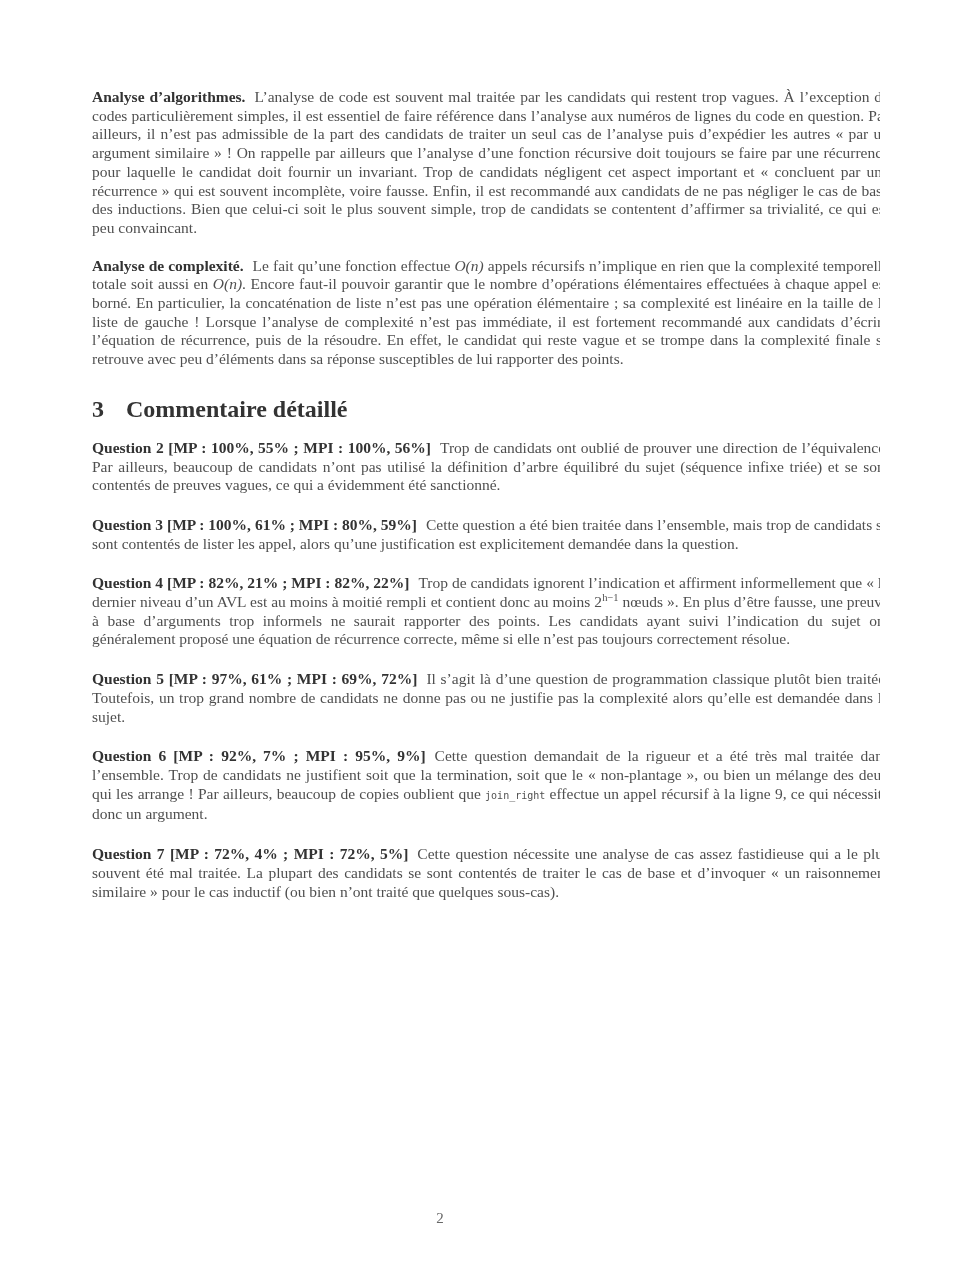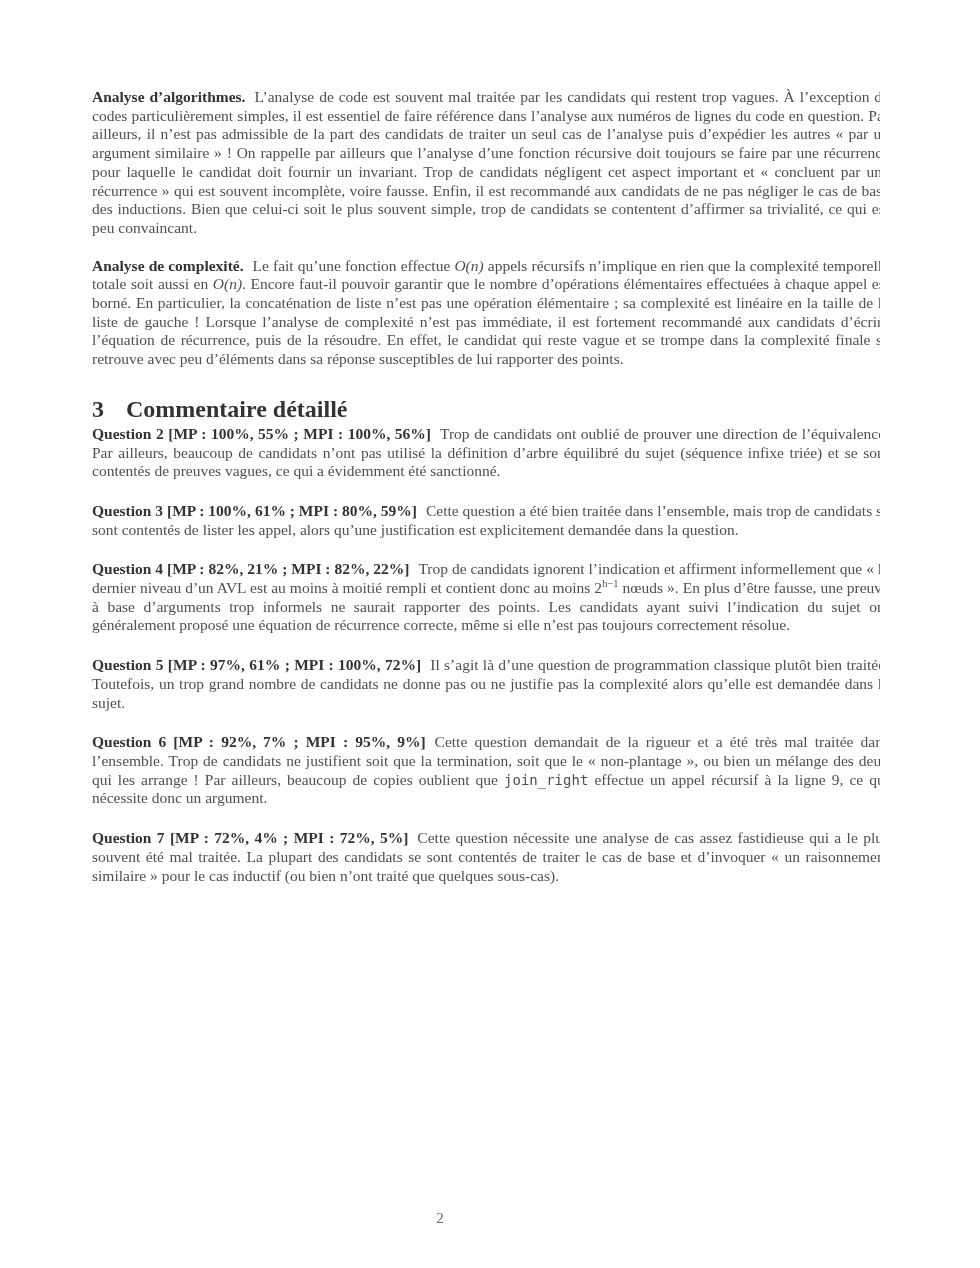--- a/index.html
+++ b/index.html
@@ -25,21 +25,21 @@
   .para {
     margin: 0 0 19px 0;
     font-size: 15.5px;
     line-height: 18.7px;
     text-align: justify;
     color: #4f4f4f;
   }
   .qpara { margin-bottom: 21px; }
   .indent { text-indent: 20px; }
   .section-heading {
-    margin: 26px 0 2px 0;
+    margin: 26px 0 16px 0;
     font-size: 24px;
     line-height: 28px;
     font-weight: bold;
     color: #333333;
     font-family: "Liberation Serif", "DejaVu Serif", serif;
   }
   .sec-num { margin-right: 22px; }
   
   .seg-normal { }
   .seg-lead {
@@ -51,21 +51,21 @@
     font-style: italic;
     margin-top: 28px;
   }
   .seg-sup {
     font-size: 68%;
     vertical-align: super;
     line-height: 0;
   }
   .seg-mono {
     font-family: "DejaVu Sans Mono", "Liberation Mono", monospace;
-    font-size: 14px;
+    font-size: 10px;
   }
   .page-number {
     position: absolute;
     top: 1210px;
     left: 0;
     width: 100%;
     text-align: center;
     font-size: 15px;
     color: #666666;
   }
@@ -96,21 +96,21 @@
     </h2>
 
 
 
     <p class="para qpara"><span class="seg-lead">Question 2 [MP : 100%, 55% ; MPI : 100%, 56%]</span><span class="seg-normal">Trop de candidats ont oublié de prouver une direction de l’équivalence. Par ailleurs, beaucoup de candidats n’ont pas utilisé la définition d’arbre équilibré du sujet (séquence infixe triée) et se sont contentés de preuves vagues, ce qui a évidemment été sanctionné.</span></p>
 
     <p class="para qpara"><span class="seg-lead">Question 3 [MP : 100%, 61% ; MPI : 80%, 59%]</span><span class="seg-normal">Cette question a été bien traitée dans l’ensemble, mais trop de candidats se sont contentés de lister les appel, alors qu’une justification est explicitement demandée dans la question.</span></p>
 
     <p class="para qpara"><span class="seg-lead">Question 4 [MP : 82%, 21% ; MPI : 82%, 22%]</span><span class="seg-normal">Trop de candidats ignorent l’indication et affirment informellement que « le dernier niveau d’un AVL est au moins à moitié rempli et contient donc au moins 2</span><span class="seg-sup">h−1</span><span class="seg-normal"> nœuds ». En plus d’être fausse, une preuve à base d’arguments trop informels ne saurait rapporter des points. Les candidats ayant suivi l’indication du sujet ont généralement proposé une équation de récurrence correcte, même si elle n’est pas toujours correctement résolue.</span></p>
 
-    <p class="para qpara"><span class="seg-lead">Question 5 [MP : 97%, 61% ; MPI : 100%, 72%]</span><span class="seg-normal">Il s’agit là d’une question de programmation classique plutôt bien traitée. Toutefois, un trop grand nombre de candidats ne donne pas ou ne justifie pas la complexité alors qu’elle est demandée dans le sujet.</span></p>
+    <p class="para qpara"><span class="seg-lead">Question 5 [MP : 97%, 61% ; MPI : 69%, 72%]</span><span class="seg-normal">Il s’agit là d’une question de programmation classique plutôt bien traitée. Toutefois, un trop grand nombre de candidats ne donne pas ou ne justifie pas la complexité alors qu’elle est demandée dans le sujet.</span></p>
 
     <p class="para qpara"><span class="seg-lead">Question 6 [MP : 92%, 7% ; MPI : 95%, 9%]</span><span class="seg-normal">Cette question demandait de la rigueur et a été très mal traitée dans l’ensemble. Trop de candidats ne justifient soit que la termination, soit que le « non-plantage », ou bien un mélange des deux qui les arrange ! Par ailleurs, beaucoup de copies oublient que </span><span class="seg-mono">join_right</span><span class="seg-normal"> effectue un appel récursif à la ligne 9, ce qui nécessite donc un argument.</span></p>
 
     <p class="para qpara"><span class="seg-lead">Question 7 [MP : 72%, 4% ; MPI : 72%, 5%]</span><span class="seg-normal">Cette question nécessite une analyse de cas assez fastidieuse qui a le plus souvent été mal traitée. La plupart des candidats se sont contentés de traiter le cas de base et d’invoquer « un raisonnement similaire » pour le cas inductif (ou bien n’ont traité que quelques sous-cas).</span></p>
 
 
   </div>
 
   <div class="page-number">2</div>
 

